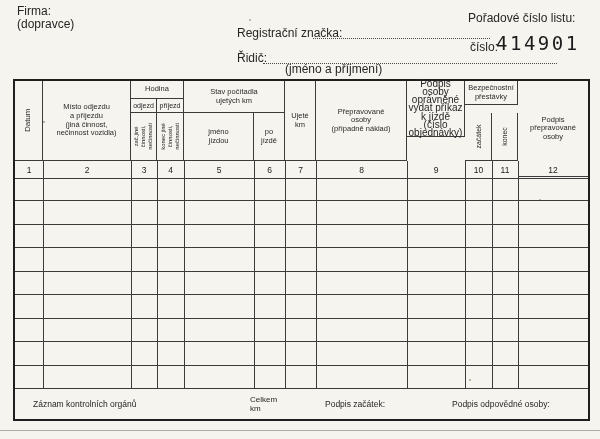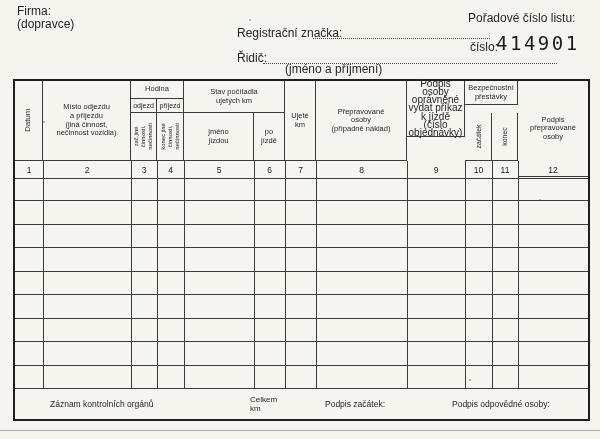--- a/index.html
+++ b/index.html
@@ -176,21 +176,21 @@
       <div class="numcell" style="width:31px;">7</div>
       <div class="numcell" style="width:91px;">8</div>
       <div class="numcell" style="width:58px;">9</div>
       <div class="numcell" style="width:27px;">10</div>
       <div class="numcell" style="width:26px;">11</div>
       <div class="numcell" style="width:70px;">12</div>
     </div>
 
     <div class="colgrid"></div>
 
-    <div class="fcell bR" style="left:0;width:227px;padding-left:35px;">Záznam kontrolních orgánů</div>
+    <div class="fcell bR" style="left:0;width:227px;padding-left:18px;">Záznam kontrolních orgánů</div>
     <div class="fcell bR ctr ml" style="left:227px;width:43px;font-size:8px;line-height:9px;justify-content:center;">Celkem
 km</div>
     <div class="fcell bR" style="left:270px;width:31px;"></div>
     <div class="fcell bR" style="left:301px;width:127px;padding-left:9px;">Podpis začátek:</div>
     <div class="fcell" style="left:428px;width:145px;padding-left:9px;">Podpis odpovědné osoby:</div>
   </div>
 
   <div class="bottom-edge"></div>
 </div>
 

